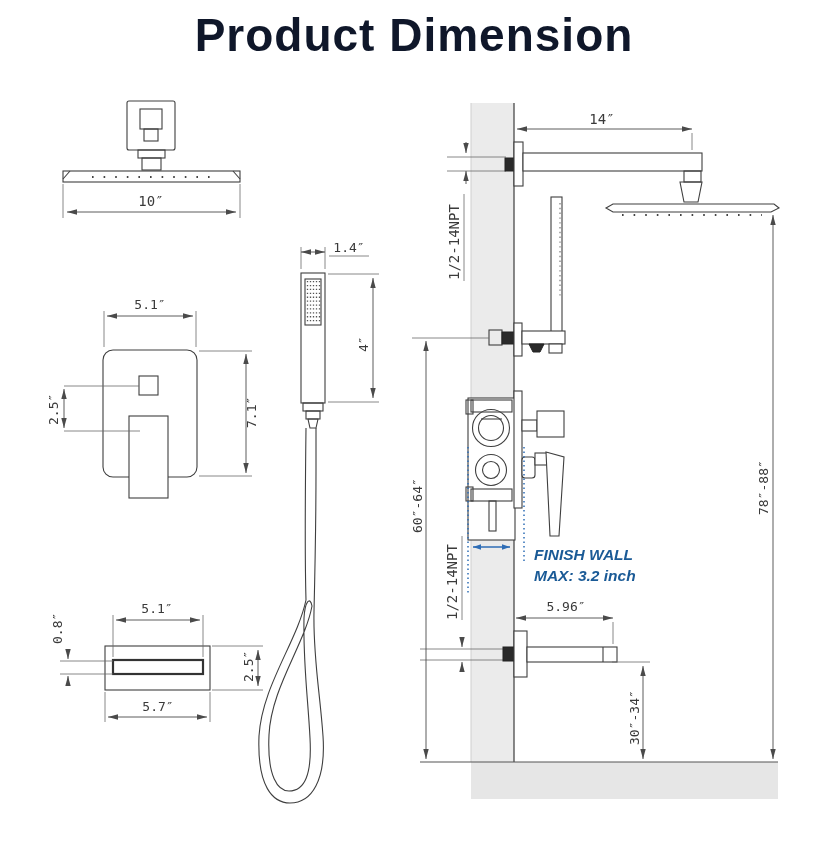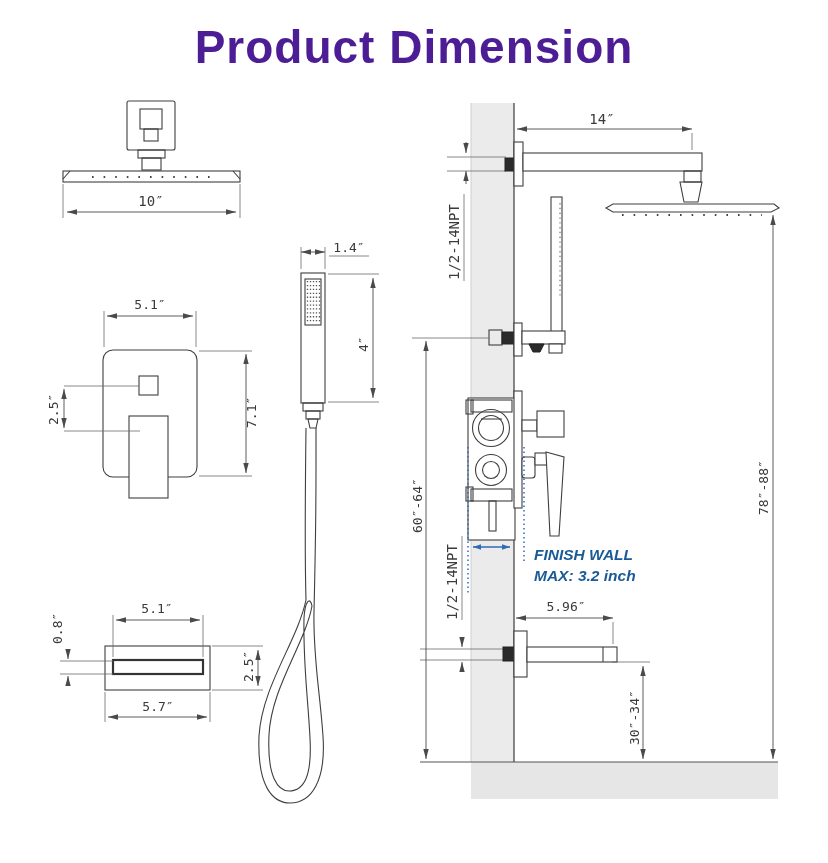--- a/index.html
+++ b/index.html
@@ -1,20 +1,20 @@
 <!DOCTYPE html>
 <html><head>
 <meta charset="utf-8">
 <style>
   html,body{margin:0;padding:0;background:#fff;}
   body{width:828px;height:863px;position:relative;overflow:hidden;
        font-family:"Liberation Sans", sans-serif;}
   .stage{position:absolute;inset:0;}
-  .page-title{position:absolute;top:20px;left:0;width:100%;text-align:center;
-       font-size:46px;font-weight:700;letter-spacing:1px;color:#4c1d95;
+  .page-title{position:absolute;top:8px;left:0;width:100%;text-align:center;
+       font-size:46px;font-weight:700;letter-spacing:1px;color:#0f172a;
        font-family:"Liberation Sans", sans-serif;}
   svg{position:absolute;top:0;left:0;}
   
   .ln{stroke:#3f3f3f;stroke-width:1.1;fill:none;}
   .lnf{stroke:#3f3f3f;stroke-width:1.1;fill:#ffffff;}
   .blk{stroke:#222;stroke-width:1;fill:#2a2a2a;}
   .dim{stroke:#4a4a4a;stroke-width:0.9;fill:none;
        marker-start:url(#ar);marker-end:url(#ar);}
   .dima{stroke:#4a4a4a;stroke-width:0.9;fill:none;marker-end:url(#ar);}
   .ext{stroke:#6a6a6a;stroke-width:0.8;fill:none;}

